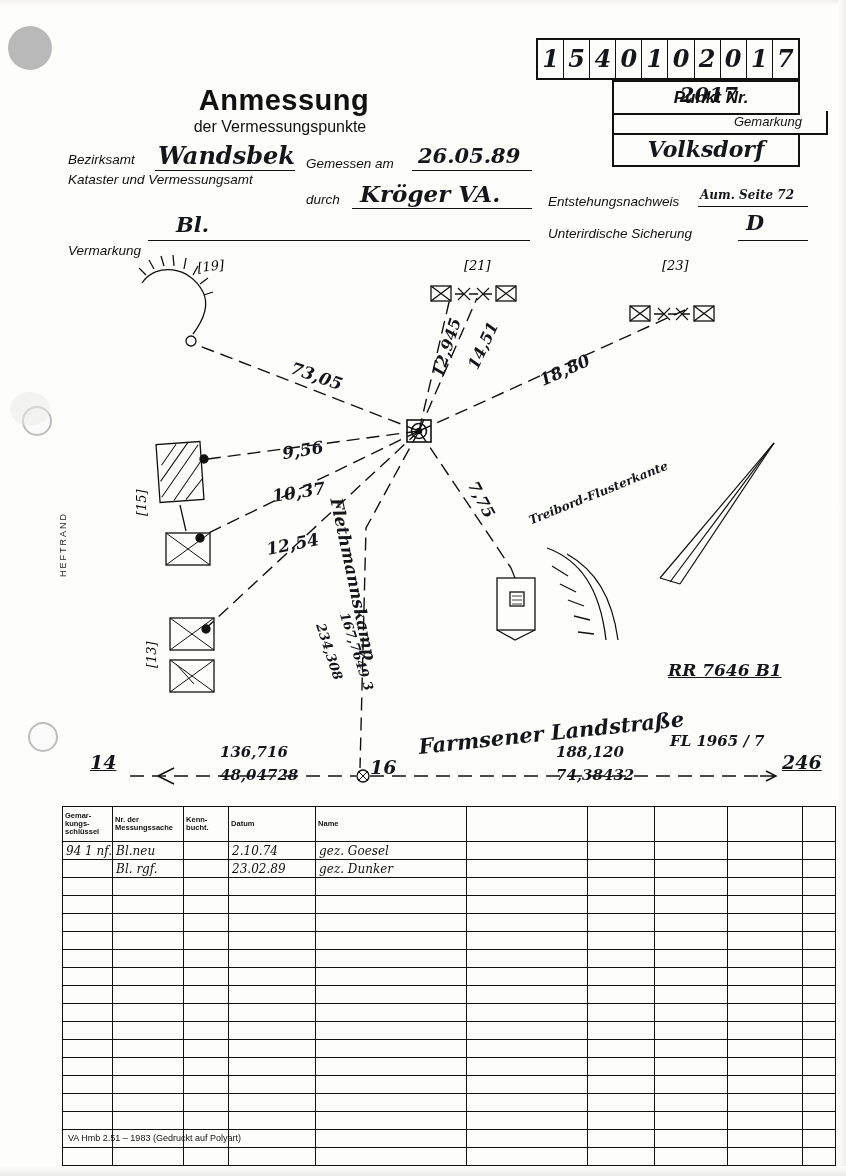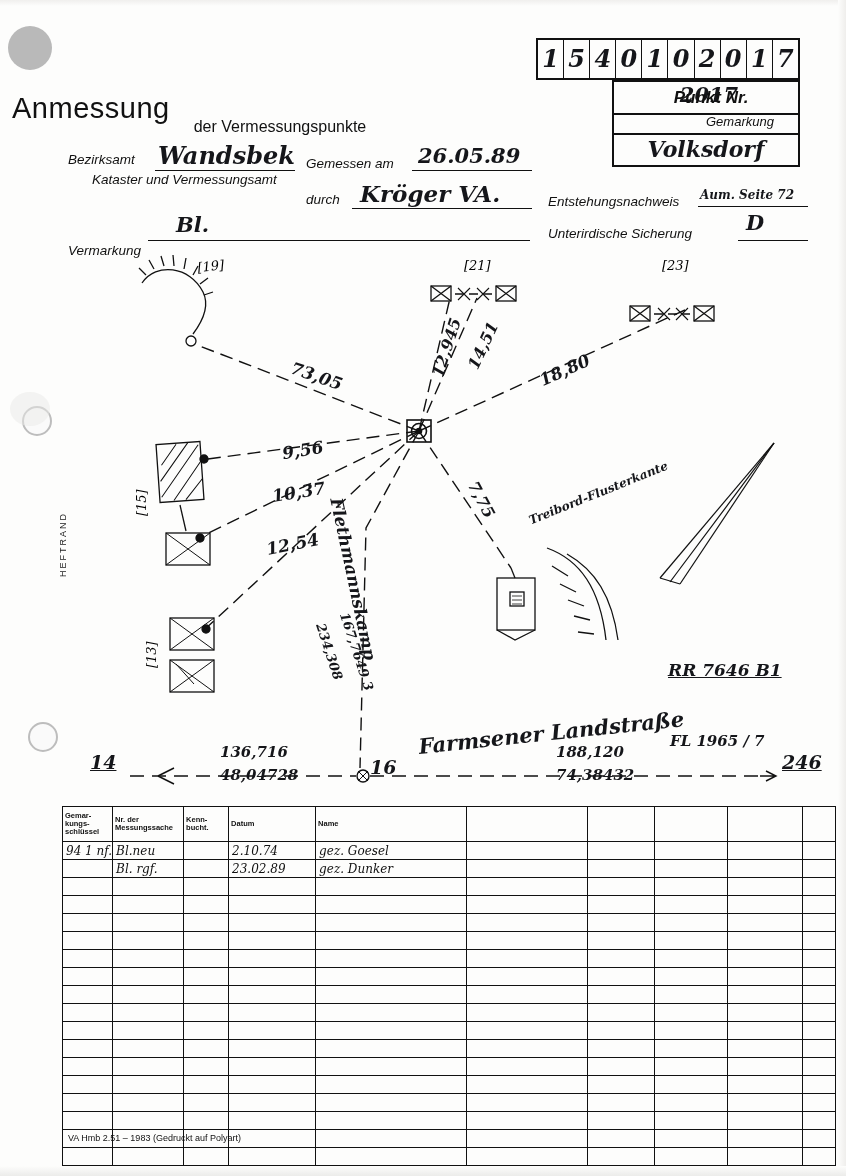--- a/index.html
+++ b/index.html
@@ -27,25 +27,25 @@
   .smudge{position:absolute;border-radius:50%;background:#e9e9e7;}
 
   
   .topnum{position:absolute;left:548px;top:8px;font-size:27px;letter-spacing:3px;}
   .gridbox{position:absolute;left:536px;top:38px;width:260px;height:38px;border:2px solid #111;display:flex;}
   .gridbox div{flex:1;border-right:1px solid #111;position:relative;}
   .gridbox div:last-child{border-right:none;}
   .gridbox .gv{position:absolute;left:50%;top:50%;transform:translate(-50%,-52%);font-size:24px;}
   .punktbox{position:absolute;left:612px;top:80px;width:184px;height:31px;border:2px solid #111;text-align:center;}
   .punktbox .lbl{font-size:17px;font-weight:700;line-height:31px;}
-  .gemarkbox{position:absolute;left:612px;top:111px;width:184px;height:22px;border:2px solid #111;border-top:none;text-align:center;}
+  .gemarkbox{position:absolute;left:612px;top:111px;width:184px;height:22px;border:2px solid #111;border-top:none;text-align:center;padding-left:28px;}
   .gemarkbox .lbl{font-size:13px;line-height:22px;}
   .gemarkval{position:absolute;left:612px;top:133px;width:184px;height:32px;border:2px solid #111;border-top:none;text-align:center;}
 
-  h1.title{position:absolute;left:0;top:80px;width:560px;font-size:29px;font-weight:400;margin:12px;letter-spacing:.5px;}
+  h1.title{position:absolute;left:0;top:80px;width:560px;text-align:center;font-size:29px;font-weight:700;margin:4px;letter-spacing:.5px;}
   .subtitle{position:absolute;left:0;top:118px;width:560px;text-align:center;font-size:16px;}
 
   .lbl{position:absolute;font-size:13.5px;font-style:italic;}
   .rule{position:absolute;border-bottom:1px solid #111;}
 
   
   .draw{position:absolute;left:60px;top:248px;width:770px;height:545px;}
   .vert-text{position:absolute;writing-mode:vertical-rl;transform:rotate(180deg);font-size:9px;letter-spacing:2px;color:#222;}
 
   
@@ -115,21 +115,21 @@
   <div class="gemarkval">
     <span class="hand" style="font-size:22px;line-height:32px;">Volksdorf</span>
   </div>
 
   <h1 class="title">Anmessung</h1>
   <div class="subtitle">der Vermessungspunkte</div>
 
   <div class="lbl" style="left:68px;top:152px;">Bezirksamt</div>
   <div class="hand" style="position:absolute;left:158px;top:141px;font-size:24px;">Wandsbek</div>
   <div class="rule" style="left:155px;top:170px;width:140px;"></div>
-  <div class="lbl" style="left:68px;top:172px;margin-left:24px;">Kataster und Vermessungsamt</div>
+  <div class="lbl" style="left:68px;top:172px;">Kataster und Vermessungsamt</div>
 
   <div class="lbl" style="left:306px;top:156px;">Gemessen am</div>
   <div class="hand" style="position:absolute;left:418px;top:143px;font-size:21px;">26.05.89</div>
   <div class="rule" style="left:412px;top:170px;width:120px;"></div>
 
   <div class="lbl" style="left:306px;top:192px;">durch</div>
   <div class="hand" style="position:absolute;left:360px;top:180px;font-size:23px;">Kröger VA.</div>
   <div class="rule" style="left:352px;top:208px;width:180px;"></div>
 
   <div class="lbl" style="left:548px;top:194px;">Entstehungsnachweis</div>

